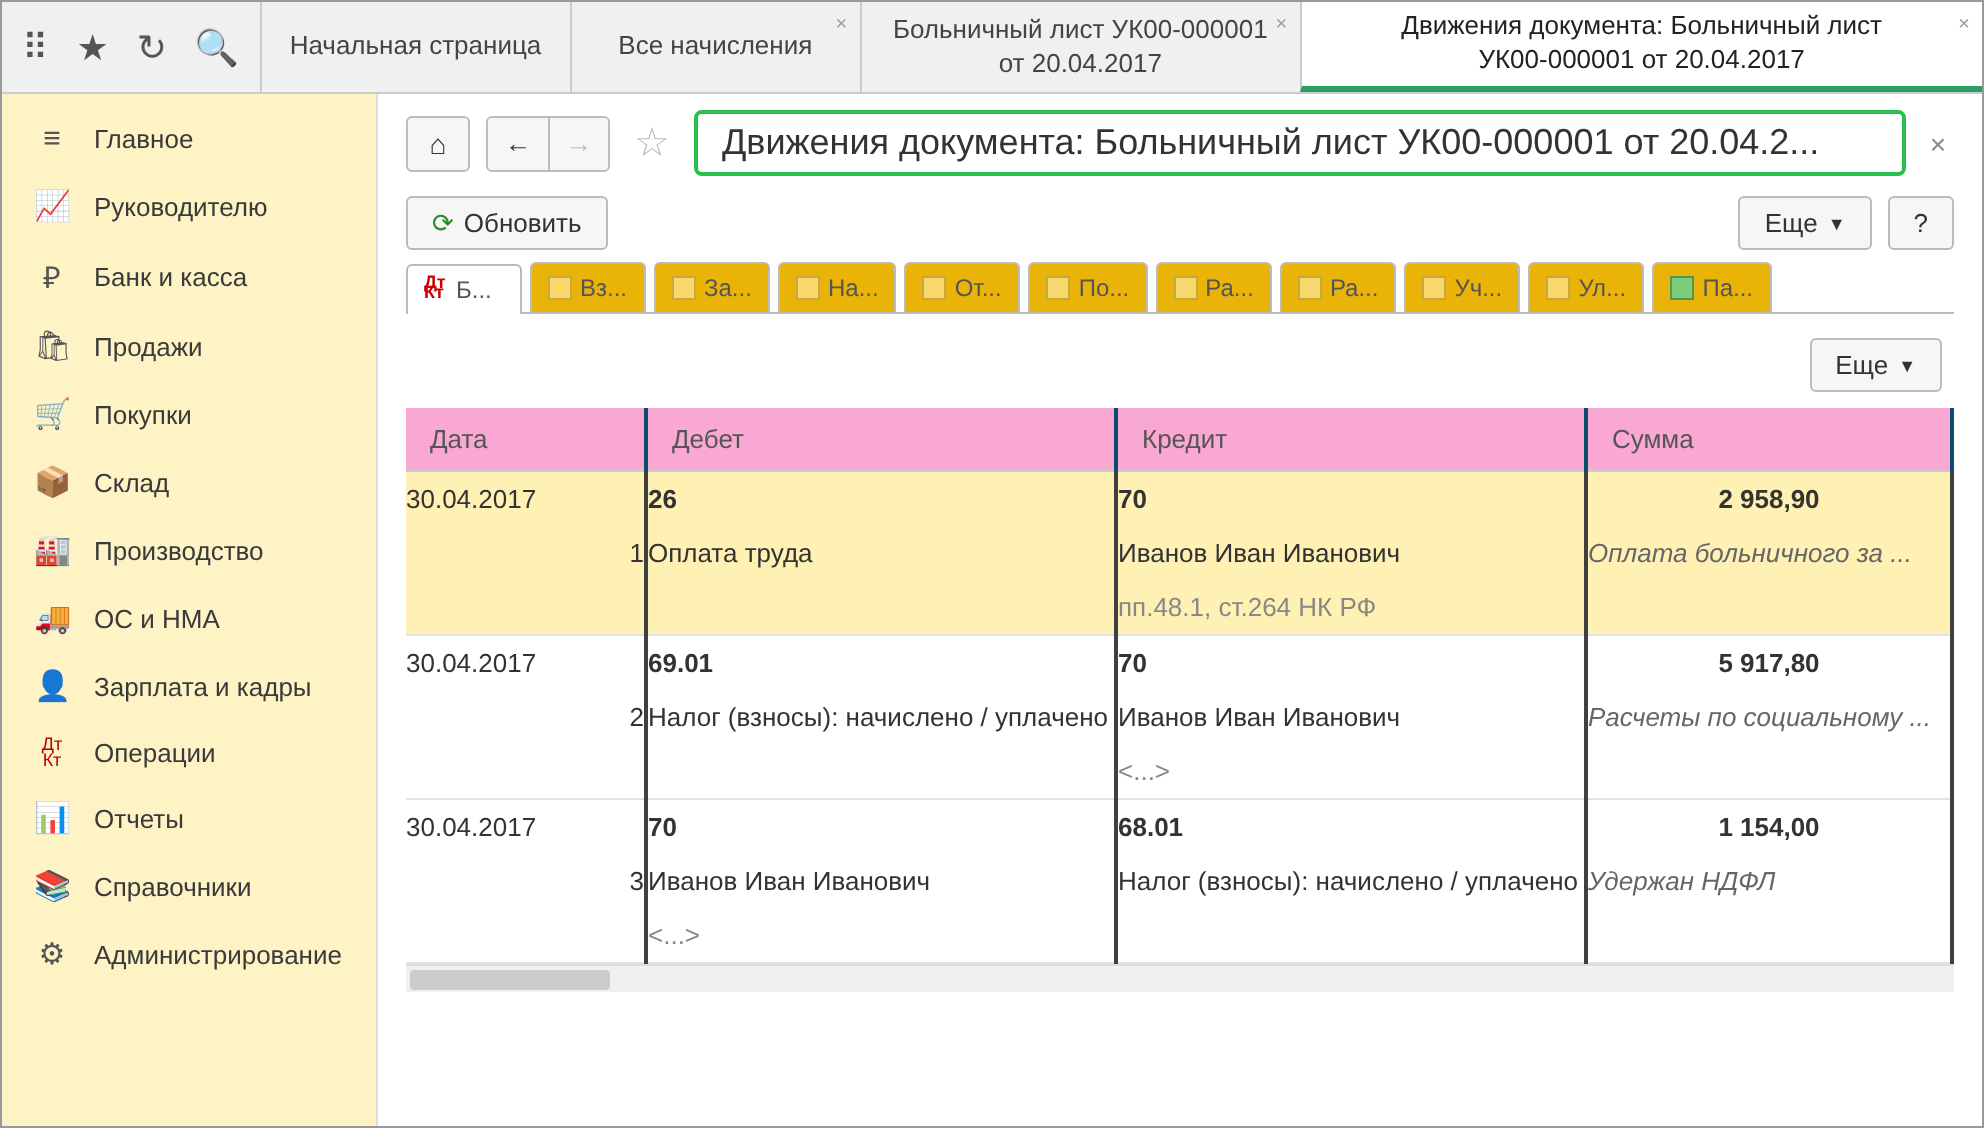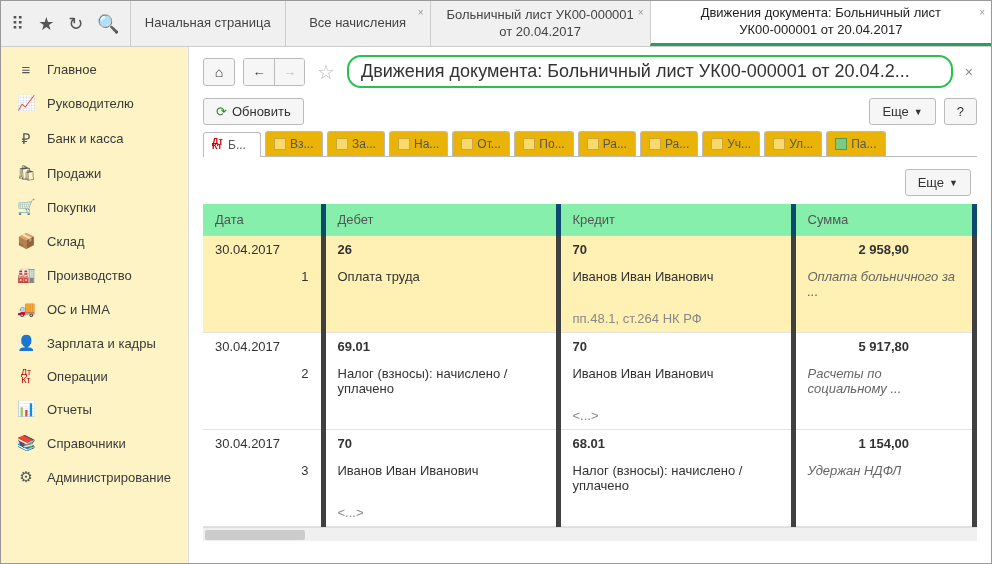--- a/index.html
+++ b/index.html
@@ -21,43 +21,43 @@
   .sidebar-item { display: flex; align-items: center; padding: 8px 16px; cursor: pointer; color: #3a3a3a; gap: 12px; font-size: 13px; }
   .sidebar-item .sicon { width: 18px; text-align: center; color: #555; font-size: 15px; }
   
   .main { flex: 1; display: flex; flex-direction: column; padding: 8px 14px 0 14px; background: #fff; overflow: hidden; }
   .titlebar { display: flex; align-items: center; gap: 8px; margin-bottom: 10px; }
   .navbtn { border: 1px solid #bbb; background: #f6f6f6; height: 28px; min-width: 32px; display: flex; align-items: center; justify-content: center; border-radius: 3px; cursor: pointer; font-size: 14px; }
   .navgroup { display: flex; border: 1px solid #bbb; border-radius: 3px; height: 28px; overflow: hidden; }
   .navgroup .half { width: 30px; display: flex; align-items: center; justify-content: center; background: #f6f6f6; cursor: pointer; }
   .navgroup .half + .half { border-left: 1px solid #bbb; }
   .star { color: #bbb; font-size: 20px; padding: 0 4px; }
-  .pagetitle-wrap { flex: 1; border: 2px solid #27c24c; border-radius: 14px; padding: 4px 12px; overflow: hidden; white-space: nowrap; }
+  .pagetitle-wrap { flex: 1; border: 2px solid #27c24c; border-radius: 4px; padding: 4px 12px; overflow: hidden; white-space: nowrap; }
   .pagetitle { font-size: 18px; color: #333; }
   .closex { color: #888; font-size: 14px; padding: 0 4px; cursor: pointer; }
   
   .toolbar { display: flex; align-items: center; justify-content: space-between; margin-bottom: 6px; }
   .btn { border: 1px solid #bbb; background: #f6f6f6; padding: 5px 12px; border-radius: 3px; cursor: pointer; font-size: 13px; display: flex; align-items: center; gap: 5px; }
   .toolbar-right { display: flex; gap: 8px; }
   
   .tabstrip { display: flex; gap: 4px; border-bottom: 1px solid #bbb; }
   .stab { border: 1px solid #bbb; border-bottom: none; background: #eab308; padding: 5px 8px; border-radius: 3px 3px 0 0; font-size: 12px; color: #555; display: flex; align-items: center; gap: 4px; cursor: pointer; min-width: 58px; }
   .stab.active { background: #fff; position: relative; top: 1px; }
   .stab .ticon { width: 12px; height: 12px; display: inline-block; }
   .ticon-dtkt { color: #c00; font-size: 9px; font-weight: bold; line-height: 0.6; }
   .ticon-yellow { background: #f9d96e; border: 1px solid #c9a93e; }
   .ticon-green { background: #7eca7e; border: 1px solid #4e9a4e; }
   
   .content { flex: 1; padding-top: 12px; display: flex; flex-direction: column; overflow: hidden; }
   .content-toolbar { display: flex; justify-content: flex-end; margin-bottom: 8px; padding-right: 6px; }
   .table-wrap-outer { position: relative; flex: 1; display: flex; flex-direction: column; }
   
   table { width: 100%; border-collapse: collapse; font-size: 13px; }
-  thead th { text-align: left; padding: 8px 12px; border-bottom: 1px solid #ccc; border-right: 5px solid #0c4a6e; color: #555; background: #86efac; font-weight: normal; }
-  tbody td { padding: 6px 12px; border-right: 5px solid #404040; vertical-align: top; }
+  thead th { text-align: left; padding: 8px 12px; border-bottom: 1px solid #ccc; border-right: 2px solid #0c4a6e; color: #555; background: #f9a8d4; font-weight: normal; }
+  tbody td { padding: 6px 0; border-right: 2px solid #404040; vertical-align: top; }
   tbody tr.bordered td { border-bottom: 1px solid #e2e2e2; }
   .sum { text-align: center; font-weight: bold; }
   .bold { font-weight: bold; }
   .italic { font-style: italic; color: #666; margin-top: 48px; }
   .right { text-align: right; }
   .muted { color: #888; }
   .highlight-cell { background: #ffcc33; }
   .highlight-row td { background: #fff0b3; }
   
   .col-date { width: 120px; }

